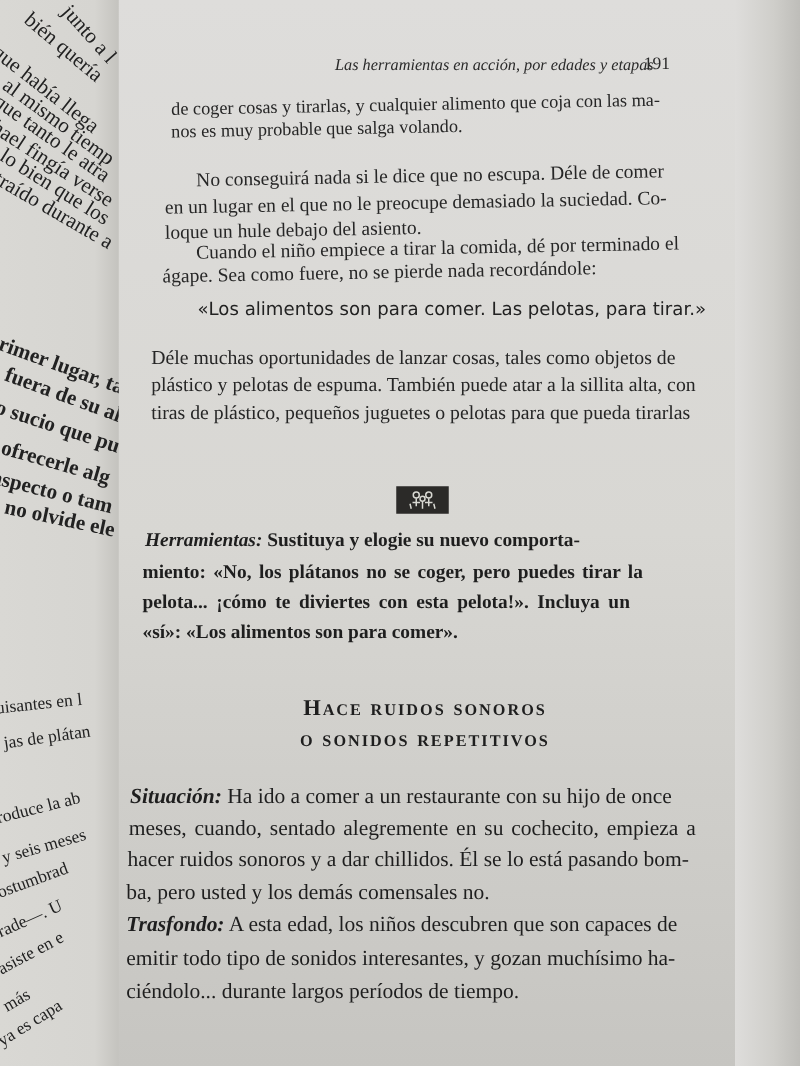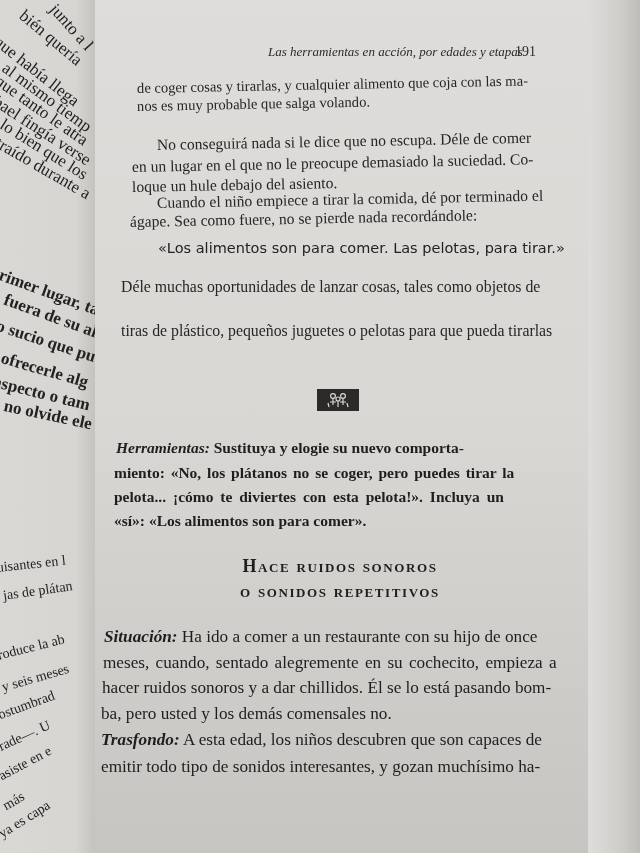--- a/index.html
+++ b/index.html
@@ -42,21 +42,21 @@
   }
   .body-line { transform:rotate(-1.1deg); transform-origin:left center; }
   .quote {
     position:absolute; left:158px; top:240px; font-family:"DejaVu Sans","Liberation Sans",sans-serif;
     font-size:14.5px; color:#222; white-space:nowrap;
   }
   .ornament {
     position:absolute; left:317px; top:389px; width:42px; height:22px;
     background:#2b2a28; display:flex; align-items:center; justify-content:center;
   }
-  .bold-line { position:absolute; white-space:nowrap; font-weight:bold; font-size:15.5px; color:#1e1e1e;margin-top:15px; }
+  .bold-line { position:absolute; white-space:nowrap; font-weight:bold; font-size:15.5px; color:#1e1e1e; }
   .bold-line i { font-weight:bold; }
   .heading {
     position:absolute; width:420px; left:130px; text-align:center;
     font-size:18px; letter-spacing:1.6px; color:#1e1e1e; font-variant:small-caps; font-weight:bold;
   }
   .sit-line { position:absolute; white-space:nowrap; font-size:17.2px; color:#1e1e1e; }
   .label-bi { font-weight:bold; font-style:italic;margin-top:40px; }
 </style>
 </head>
 <body>
@@ -102,20 +102,21 @@
 
   <div class="line body-line" style="left:157px;top:136px">No conseguirá nada si le dice que no escupa. Déle de comer</div>
   <div class="line body-line" style="left:132px;top:158px">en un lugar en el que no le preocupe demasiado la suciedad. Co-</div>
   <div class="line body-line" style="left:132px;top:178px">loque un hule debajo del asiento.</div>
   <div class="line body-line" style="left:157px;top:194px">Cuando el niño empiece a tirar la comida, dé por terminado el</div>
   <div class="line body-line" style="left:130px;top:213px">ágape. Sea como fuere, no se pierde nada recordándole:</div>
 
   <div class="quote">«Los alimentos son para comer. Las pelotas, para tirar.»</div>
 
   <div class="line" style="left:121px;top:278px;font-size:15.8px">Déle muchas oportunidades de lanzar cosas, tales como objetos de</div>
+  <div class="line" style="left:121px;top:300px;font-size:15.8px">plástico y pelotas de espuma. También puede atar a la sillita alta, con</div>
   <div class="line" style="left:121px;top:322px;font-size:15.8px">tiras de plástico, pequeños juguetes o pelotas para que pueda tirarlas</div>
 
   <div class="ornament">
     <svg width="30" height="18" viewBox="0 0 30 18">
       <g stroke="#d8d8d2" stroke-width="1.2" fill="none">
         <circle cx="10" cy="5" r="2.4"></circle>
           <circle cx="20" cy="5" r="2.4"></circle>
           <circle cx="15" cy="8" r="2"></circle>
         <path d="M10 7.5 L10 14 M7 11 L13 11 M20 7.5 L20 14 M17 11 L23 11 M15 10 L15 16 M6 16 L5 12 M25 16 L24 12"></path>
       </g>
@@ -136,13 +137,14 @@
     <span class="label-bi">Situación:</span><span> Ha ido a comer a un restaurante con su hijo de once</span>
   </div>
   <div class="sit-line" style="left:103px;top:653px;word-spacing:2px">meses, cuando, sentado alegremente en su cochecito, empieza a</div>
   <div class="sit-line" style="left:102px;top:678px">hacer ruidos sonoros y a dar chillidos. Él se lo está pasando bom-</div>
   <div class="sit-line" style="left:101px;top:704px">ba, pero usted y los demás comensales no.</div>
 
   <div class="sit-line" style="left:101px;top:730px">
     <span class="label-bi">Trasfondo:</span><span> A esta edad, los niños descubren que son capaces de</span>
   </div>
   <div class="sit-line" style="left:101px;top:757px">emitir todo tipo de sonidos interesantes, y gozan muchísimo ha-</div>
+  <div class="sit-line" style="left:101px;top:783px">ciéndolo... durante largos períodos de tiempo.</div>
 </div>
 
 </body></html>

